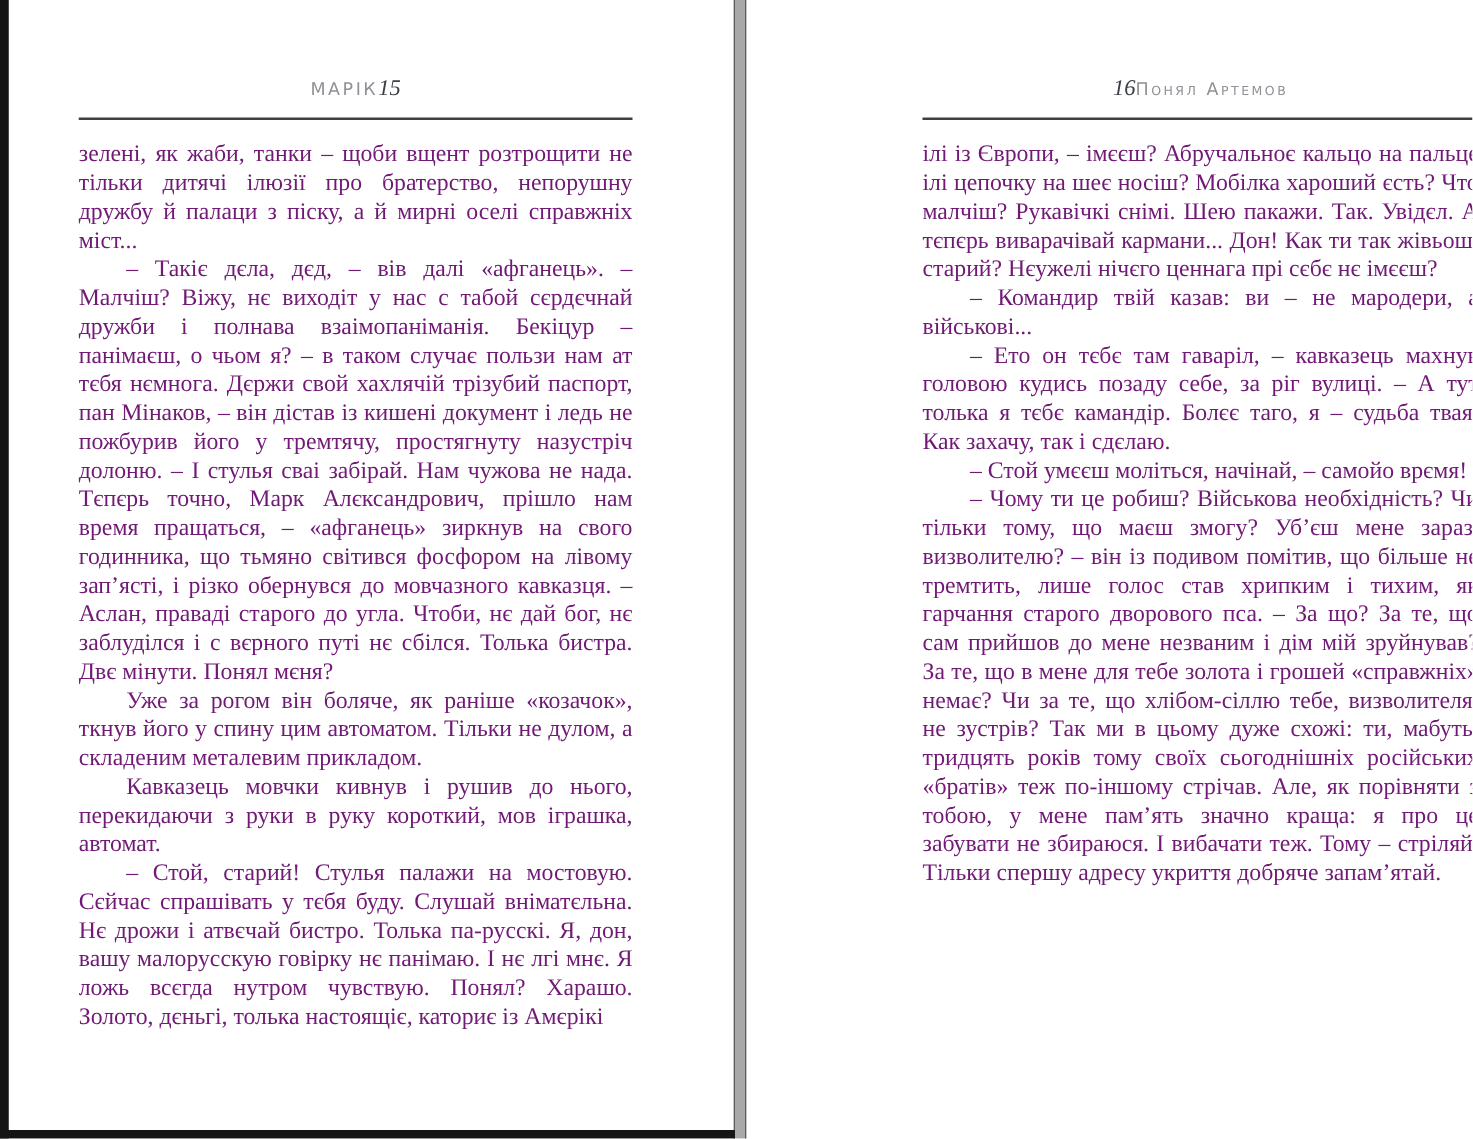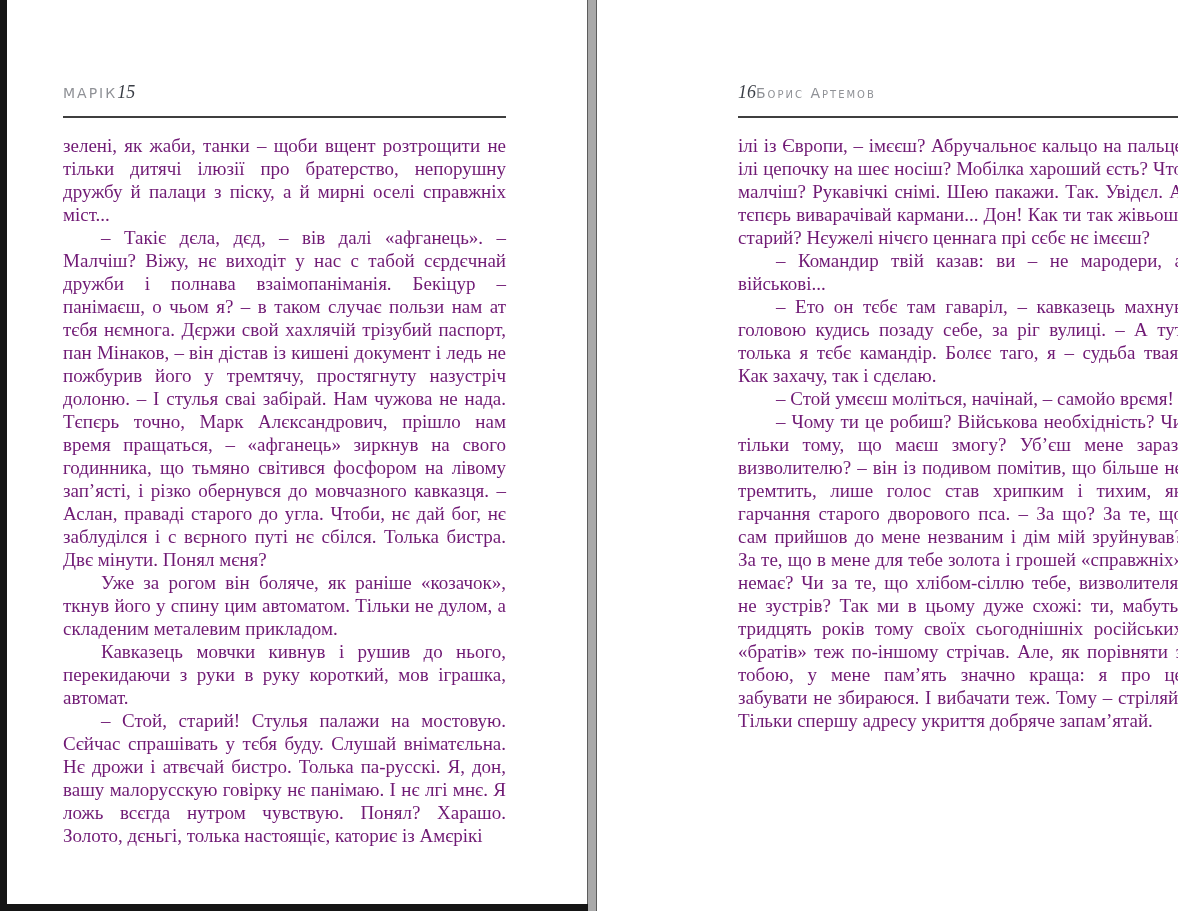--- a/index.html
+++ b/index.html
@@ -31,23 +31,23 @@
     border-right: 1px solid #5c5c5c;
     box-sizing: border-box;
   }
 
   .page { position: absolute; top: 0; }
   .page-left  { left: 63px;  width: 443px; }
   .page-right { left: 738px; width: 445px; }
 
   .page-header {
     display: flex;
-    justify-content: flex-start;
+    justify-content: center;
     align-items: baseline;
-    margin-top: 82px;
+    margin-top: 60px;
     height: 26px;
   }
   .running-head {
     font-family: "DejaVu Sans", "Liberation Sans", sans-serif;
     font-variant: small-caps;
     font-size: 14px;
     letter-spacing: 2px;
     color: #8f9196;
   }
   .page-num {
@@ -90,21 +90,21 @@
       <p class="indent">Кавказець мовчки кивнув і рушив до нього, перекидаючи з руки в руку короткий, мов іграшка, автомат.</p>
       <p class="indent">– Стой, старий! Стулья палажи на мостовую. Сєйчас спрашівать у тєбя буду. Слушай вніматєльна. Нє дрожи і атвєчай бистро. Толька па-русскі. Я, дон, вашу малорусскую говірку нє панімаю. І нє лгі мнє. Я ложь всєгда нутром чувствую. Понял? Харашо. Золото, дєньгі, толька настоящіє, каториє із Амєрікі</p>
     </div>
   </div>
 
   <div class="spine"></div>
 
   <div class="page page-right">
     <div class="page-header">
       <span class="page-num">16</span>
-      <span class="running-head">Борис Артемов</span>
+      <span class="running-head">Понял Артемов</span>
     </div>
     <div class="header-rule"></div>
     <div class="page-body">
       <p>ілі із Європи, – імєєш? Абручальноє кальцо на пальце ілі цепочку на шеє носіш? Мобілка хароший єсть? Что малчіш? Рукавічкі снімі. Шею пакажи. Так. Увідєл. А тєпєрь виварачівай кармани... Дон! Как ти так жівьош, старий? Нєужелі нічєго ценнага прі сєбє нє імєєш?</p>
       <p class="indent">– Командир твій казав: ви – не мародери, а військові...</p>
       <p class="indent">– Ето он тєбє там гаваріл, – кавказець махнув головою кудись позаду себе, за ріг вулиці. – А тут толька я тєбє камандір. Болєє таго, я – судьба твая. Как захачу, так і сдєлаю.</p>
       <p class="indent">– Стой умєєш моліться, начінай, – самойо врємя!</p>
       <p class="indent">– Чому ти це робиш? Військова необхідність? Чи тільки тому, що маєш змогу? Уб’єш мене зараз, визволителю? – він із подивом помітив, що більше не тремтить, лише голос став хрипким і тихим, як гарчання старого дворового пса. – За що? За те, що сам прийшов до мене незваним і дім мій зруйнував? За те, що в мене для тебе золота і грошей «справжніх» немає? Чи за те, що хлібом-сіллю тебе, визволителя, не зустрів? Так ми в цьому дуже схожі: ти, мабуть, тридцять років тому своїх сьогоднішніх російських «братів» теж по-іншому стрічав. Але, як порівняти з тобою, у мене пам’ять значно краща: я про це забувати не збираюся. І вибачати теж. Тому – стріляй. Тільки спершу адресу укриття добряче запам’ятай.</p>
     </div>
   </div>

